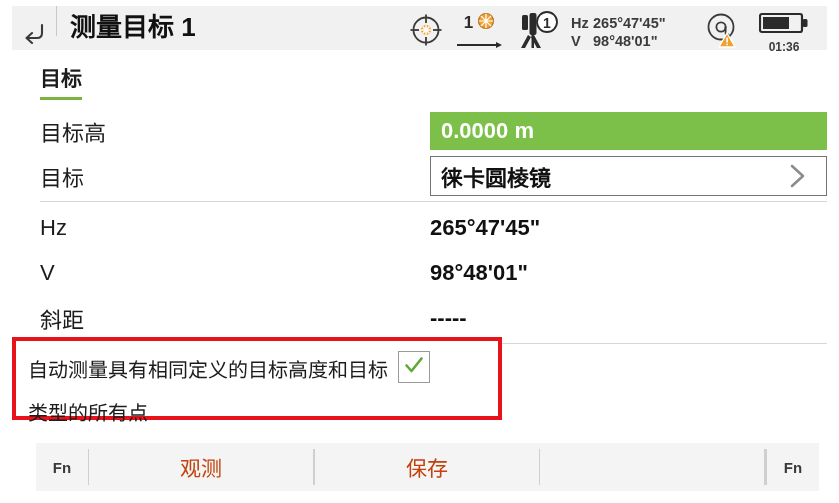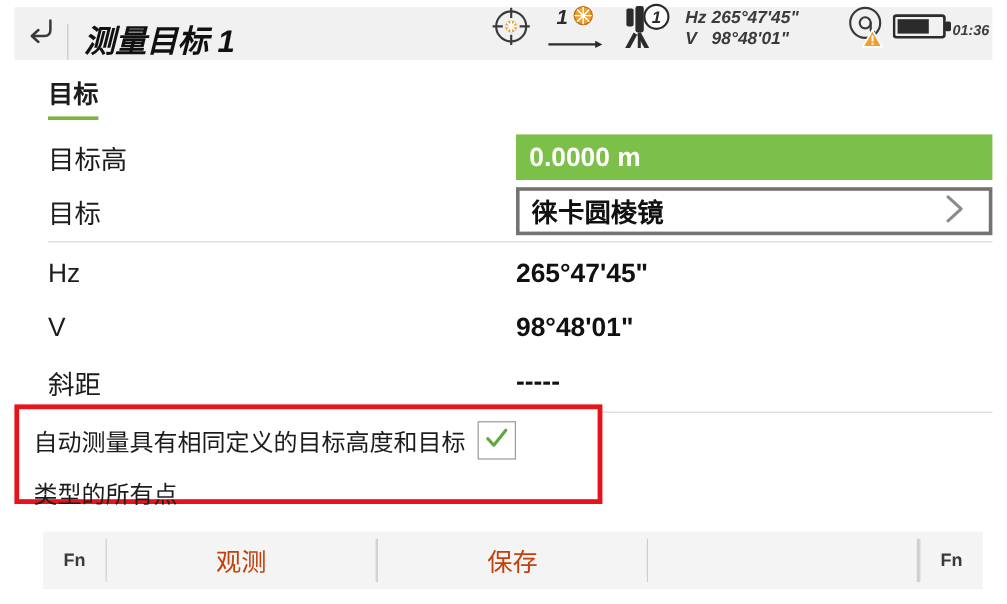--- a/index.html
+++ b/index.html
@@ -19,22 +19,21 @@
 
   
   .header {
     position: absolute;
     left: 12px;
     top: 6px;
     width: 815px;
     height: 44px;
     background: #f1f1f1;
     display: flex;
-    align-items: flex-end;
-    font-style: italic;
+    align-items: flex-start;
   }
   .back-btn {
     width: 44px;
     height: 52px;
     display: flex;
     align-items: center;
     justify-content: center;
     flex: 0 0 auto;
   }
   .back-icon svg { display: block; }
@@ -66,21 +65,21 @@
     display: flex;
     align-items: center;
     justify-content: center;
     margin-left: 0px;
   }
   .st-crosshair { width: 46px; }
   .st-prismcnt  { width: 62px; flex-direction: column; }
   .st-tripod    { width: 54px; }
   .st-angles    { width: 126px; justify-content: flex-start; padding-left: 6px;}
   .st-at        { width: 54px; }
-  .st-batt      { width: 66px; flex-direction: row; }
+  .st-batt      { width: 66px; flex-direction: column; }
 
   .angles {
     font-size: 14.5px;
     font-weight: bold;
     color: #3b3b3b;
     line-height: 18px;
     white-space: nowrap;
   }
   .angles .lbl { display: inline-block; width: 22px; }
 
@@ -159,26 +158,26 @@
     width: 100%;
     height: 38px;
     line-height: 38px;
     padding-left: 11px;
     box-sizing: border-box;
     white-space: nowrap;
     overflow: hidden;
   }
   .field-select {
     background: #ffffff;
-    border: 3px solid #737373;
+    border: 1px solid #737373;
     width: 100%;
     height: 40px;
     box-sizing: border-box;
     display: flex;
-    align-items: flex-start;
+    align-items: center;
     padding-left: 10px;
   }
   .field-select .sel-text {
     font-size: 22px;
     font-weight: bold;
     color: #111111;
     flex: 1 1 auto;
     white-space: nowrap;
   }
   .chev { padding-right: 14px; display: flex; align-items: center; }

